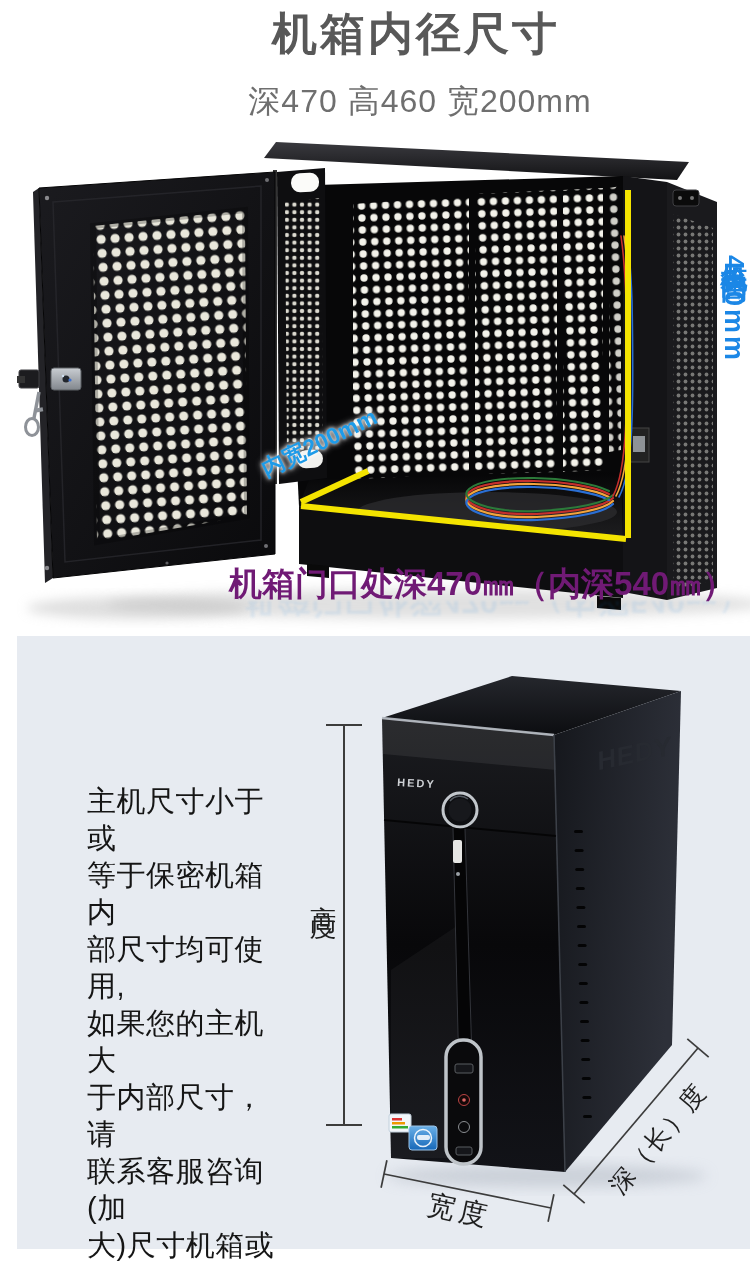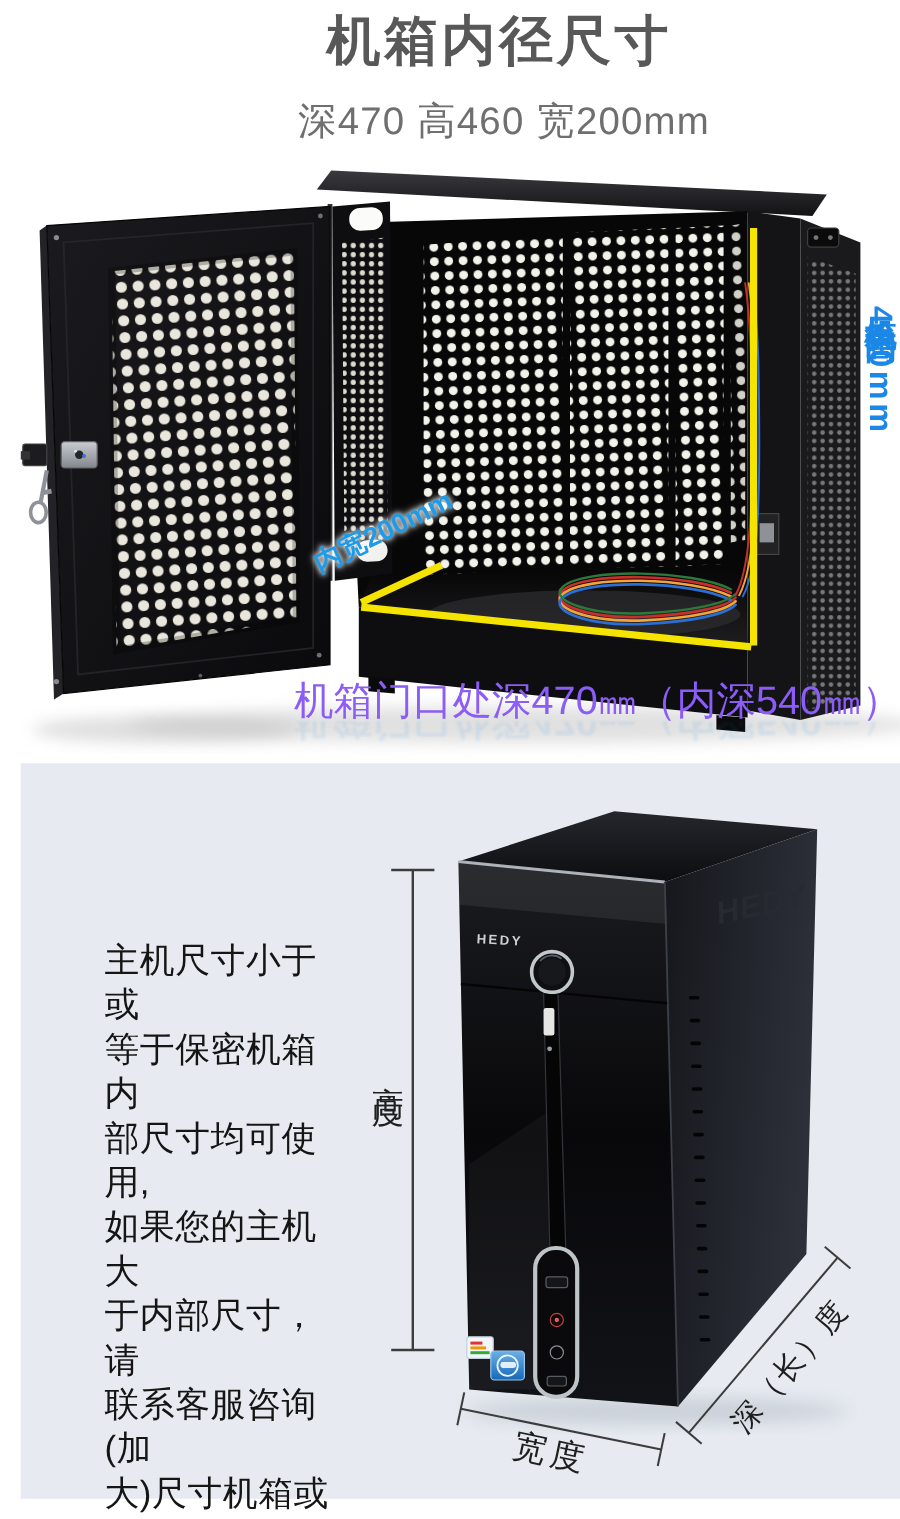--- a/index.html
+++ b/index.html
@@ -3,21 +3,21 @@
 <meta charset="utf-8">
 <style>
   html,body{margin:0;padding:0;background:#fff;}
   .page{position:relative;width:750px;height:1266px;overflow:hidden;background:#ffffff;
         font-family:"Liberation Sans","DejaVu Sans",sans-serif;margin-left:17px;}
   .abs{position:absolute;}
   .title{top:4px;left:0;width:100%;text-align:center;transform:translateX(24px);
          font-size:45px;font-weight:600;color:#585858;letter-spacing:3px;white-space:nowrap;}
   .subtitle{top:80px;left:0;width:100%;text-align:center;transform:translateX(28px);
          font-size:32px;font-weight:400;color:#6f6f6f;letter-spacing:1px;white-space:nowrap;}
-  .caption{left:228px;top:562px;font-size:33px;font-weight:400;color:#8b5cf6;white-space:nowrap;}
+  .caption{left:212px;top:562px;font-size:33px;font-weight:700;color:#701a75;white-space:nowrap;}
   .caption-reflection{left:228px;top:601px;font-size:33px;font-weight:700;color:#1b87e6;
          transform:scaleY(-1);opacity:.09;filter:blur(1px);height:22px;overflow:hidden;white-space:nowrap;}
   .vlabel{left:699px;top:243px;writing-mode:vertical-rl;text-orientation:mixed;
          font-size:27px;font-weight:600;color:#1b87e6;letter-spacing:3px;white-space:nowrap;}
   .wlabel{left:246px;top:455px;font-size:23px;font-weight:700;color:#1e9be8;
          transform:rotate(-26deg);transform-origin:0 50%;white-space:nowrap;
          text-shadow:0 0 4px #fff,0 0 7px rgba(255,255,255,.85);}
   .graysec{left:0;top:636px;width:750px;height:613px;background:#e7ebf1;}
   .note{left:70px;top:783px;width:200px;font-size:29px;line-height:37px;color:#151515;
         letter-spacing:.5px;white-space:pre-line;}

